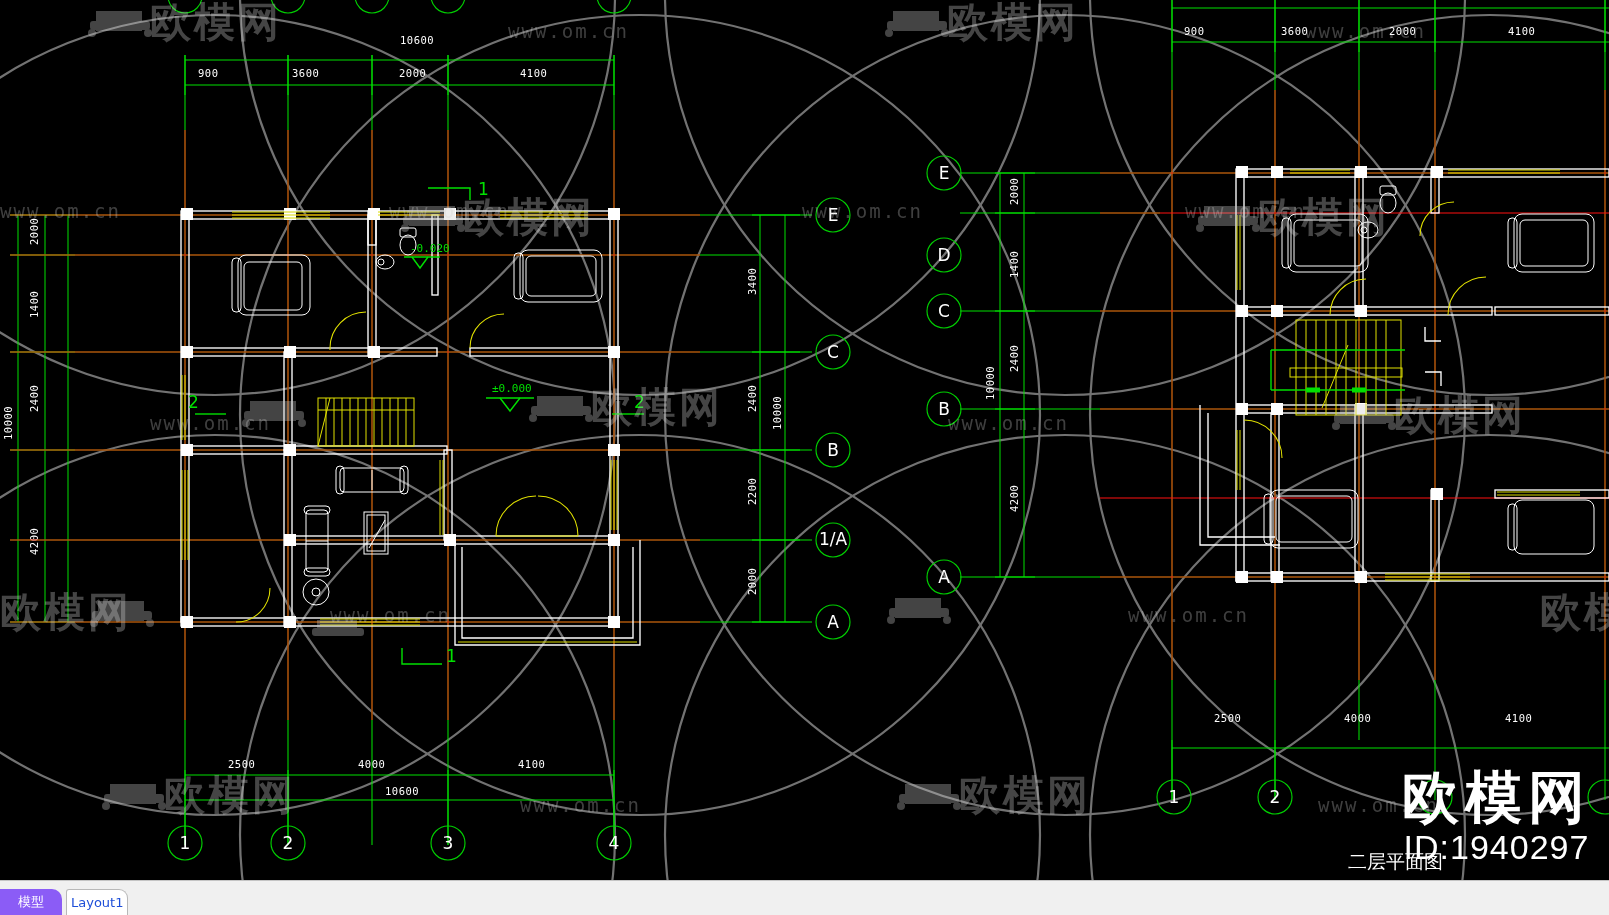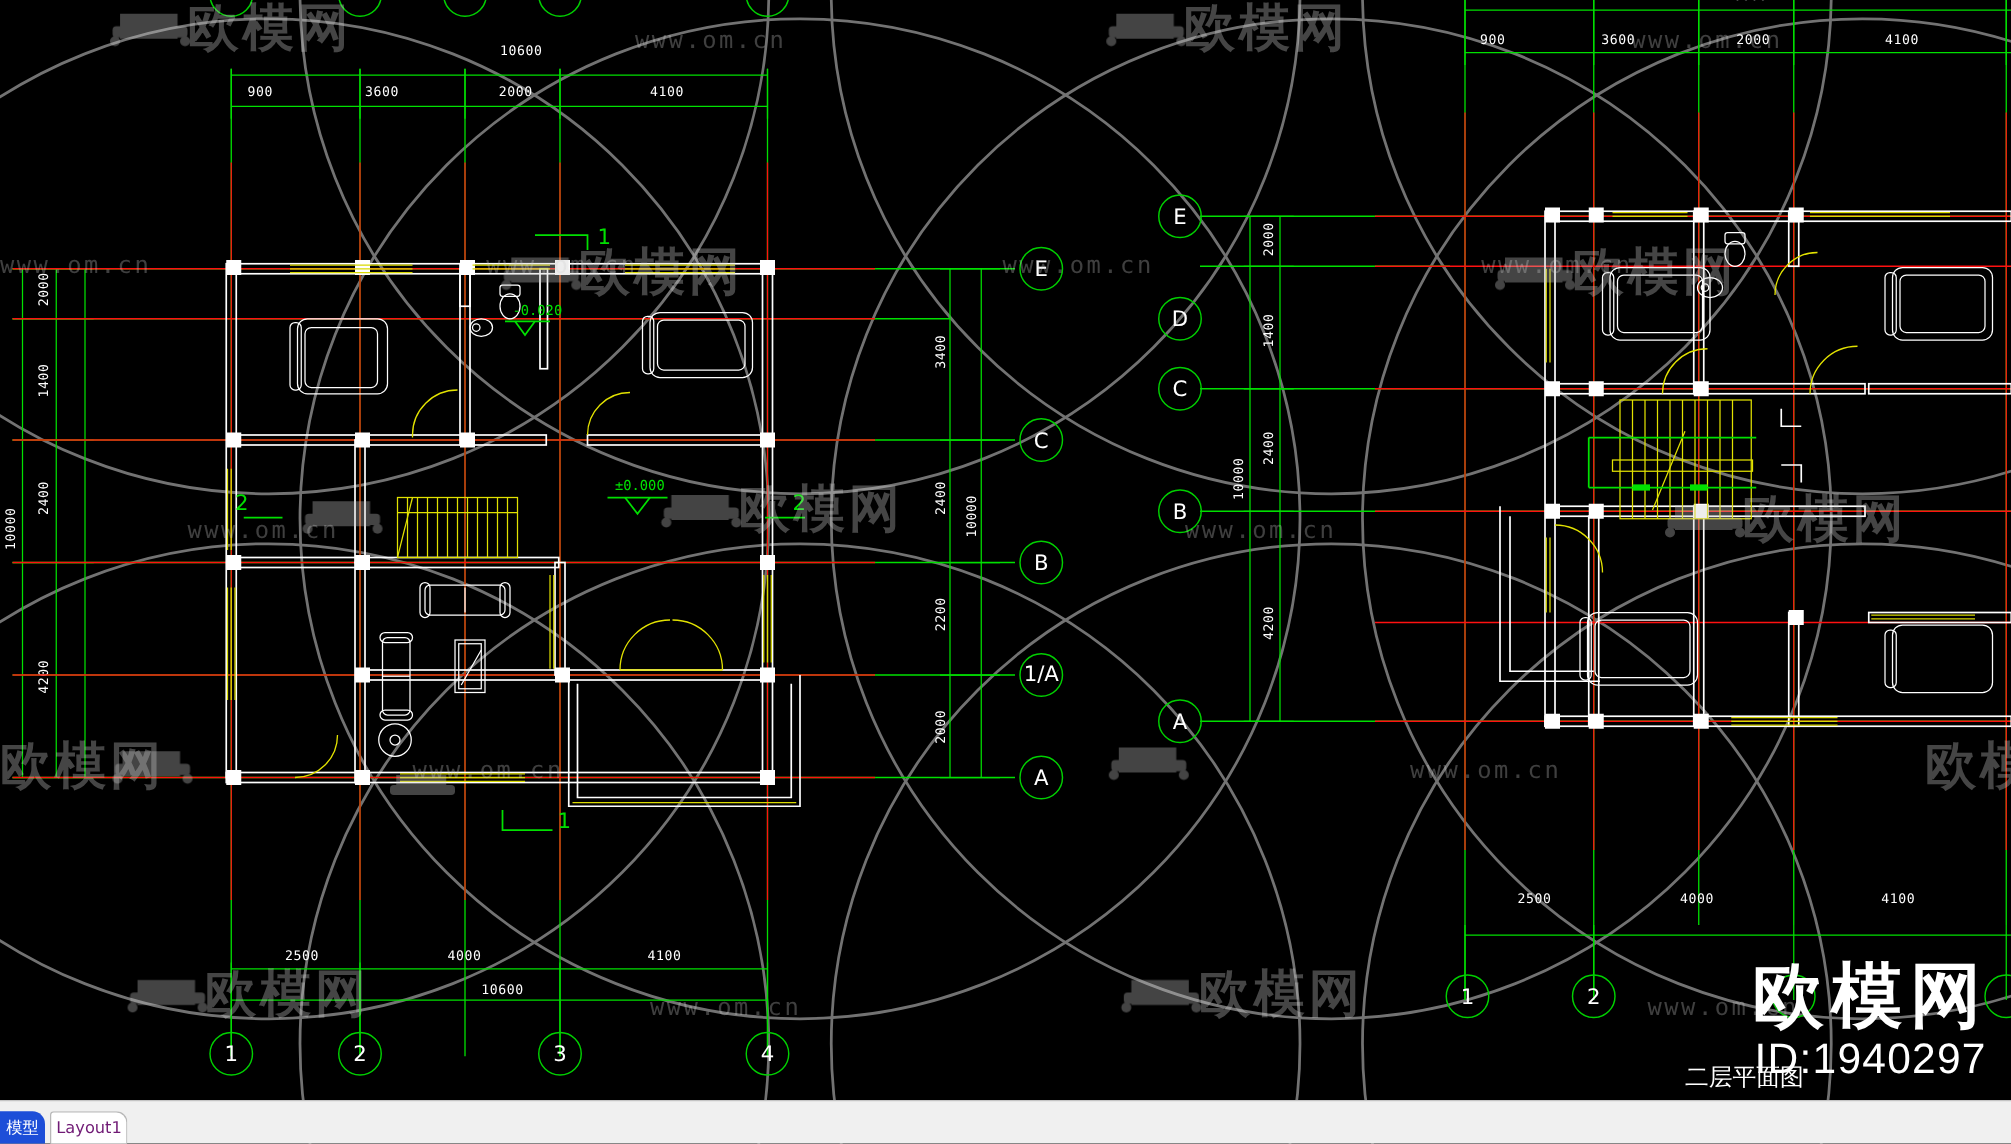--- a/index.html
+++ b/index.html
@@ -43,25 +43,25 @@
   
   #logo{position:absolute;right:18px;bottom:48px;text-align:center;pointer-events:none;}
   #logo .lg-cn{color:#fff;font-size:57px;font-weight:700;letter-spacing:6px;line-height:1.02;
                font-family:"DejaVu Sans","Liberation Sans",sans-serif;}
   #logo .lg-id{color:#fff;font-size:34px;letter-spacing:1px;line-height:1.15;margin-top:2px;
                font-family:Liberation Sans, sans-serif;}
 
   
   #tabbar{position:absolute;left:0;bottom:0;width:1609px;height:34px;background:#f0f0f0;
           border-top:1px solid #c4c4c4;display:flex;align-items:flex-end;}
-  .tab{height:25px;display:flex;align-items:center;padding:0 4px;font-size:13px;color:#701a75;
+  .tab{height:25px;display:flex;align-items:center;padding:0 4px;font-size:13px;color:#1d4ed8;
        font-family:"DejaVu Sans","Liberation Sans",sans-serif;}
   .tab.active{background:#ffffff;border:1px solid #b8b8b8;border-bottom:none;
               border-radius:3px 9px 0 0;margin-left:4px;}
-  .tab.model{background:#1d4ed8;color:#fff;border-radius:0 10px 0 0;height:26px;padding:0 5px;}
+  .tab.model{background:#8b5cf6;color:#fff;border-radius:0 10px 0 0;height:26px;padding:0 18px;}
 </style>
 </head>
 <body>
 
 <div id="canvas">
 
   <svg class="layer">
     <g class="wm-arc">
       <circle cx="215" cy="415" r="400"></circle>
       <circle cx="640" cy="415" r="400"></circle>

